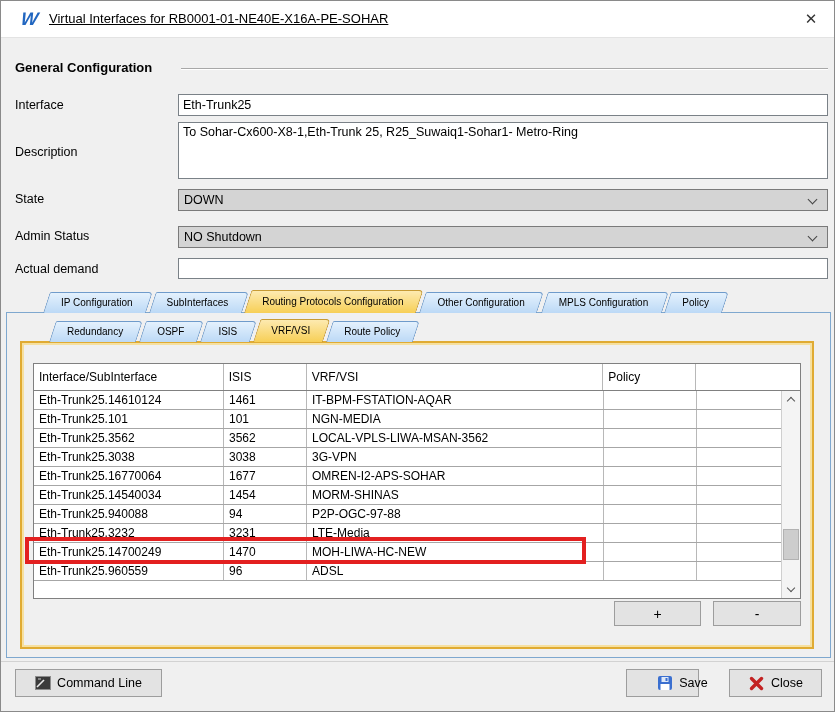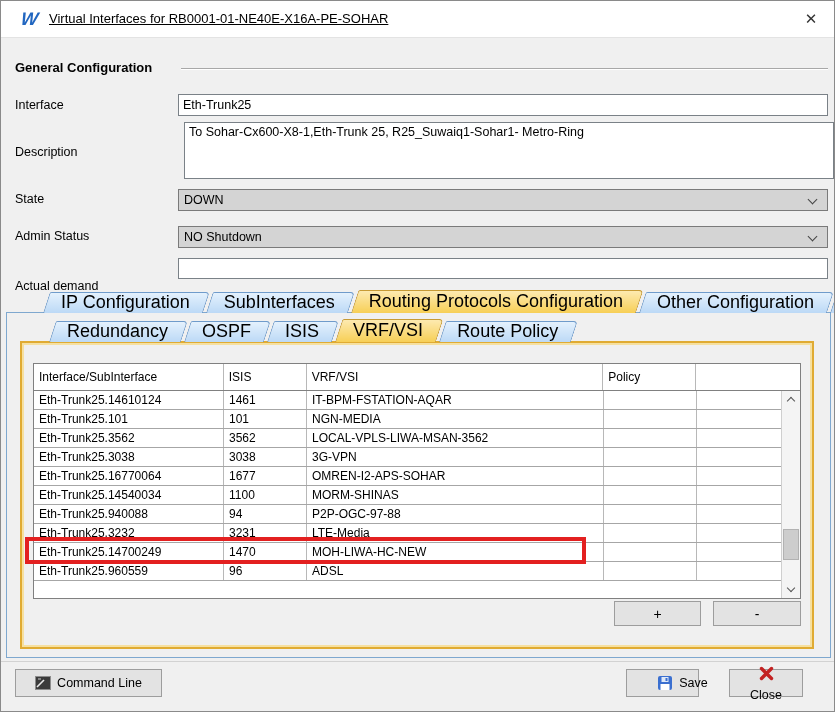--- a/index.html
+++ b/index.html
@@ -16,21 +16,21 @@
   
   .section-title { position:absolute; left:14px; top:59px; font-weight:bold; font-size:13px; }
   .section-line { position:absolute; left:180px; top:67px; width:647px; height:2px; border-top:1px solid #a8a8a8; border-bottom:1px solid #ffffff; }
   .lbl { position:absolute; left:14px; font-size:12.5px; }
   .tbox { position:absolute; left:177px; width:650px; background:#fff; border:1px solid #7a8187; font-family:"Liberation Sans", sans-serif; font-size:12.5px; padding:2px 4px; }
   .combo { position:absolute; left:177px; width:650px; height:22px; background:#d4d4d4; border:1px solid #7a7a7a; line-height:20px; padding-left:5px; }
   .chev { position:absolute; right:11px; top:6px; width:7px; height:7px; border-right:1.4px solid #444; border-bottom:1.4px solid #444; transform:rotate(45deg); }
 
   
   .tabrow { position:absolute; display:flex; align-items:flex-end; z-index:3; }
-  .tab { position:relative; height:21px; line-height:21px; padding:0 13px 0 18px; margin-right:3px; cursor:pointer; white-space:nowrap; font-size:18px; }
+  .tab { position:relative; height:21px; line-height:21px; padding:0 13px 0 18px; margin-right:3px; cursor:pointer; white-space:nowrap; font-size:10px; }
   .tab::before { content:""; position:absolute; inset:0; background:linear-gradient(#e4f1fd,#bcd9f6); border:1px solid #6f9bcb; border-bottom:none; border-top-right-radius:4px; border-top-left-radius:2px; transform:skewX(-18deg); transform-origin:bottom left; }
   .tab > span { position:relative; }
   .tab.active { height:23px; line-height:23px; }
   .tab.active::before { background:linear-gradient(#fdeab0,#f7cf56); border-color:#c79b35; }
   .panel-blue { position:absolute; left:5px; top:311px; width:825px; height:346px; border:1px solid #7fa8cf; background:#f0f0f0; z-index:1; }
   .panel-gold { position:absolute; left:19px; top:340px; width:794px; height:308px; border:2px solid #e0ab33; box-shadow:inset 0 0 0 2px #f6e0a0; background:#f0f0f0; z-index:2; }
 
   
   .grid { position:absolute; left:32px; top:362px; width:768px; height:236px; background:#fff; border:1px solid #808080; z-index:4; font-size:12px; }
   .g-head { display:flex; height:27px; border-bottom:1px solid #808080; align-items:center; }
@@ -54,56 +54,56 @@
   .btn { background:#e3e3e3; border:1px solid #9d9d9d; font-family:"Liberation Sans", sans-serif; font-size:12.5px; display:flex; align-items:center; justify-content:center; cursor:pointer; }
   .pm { position:absolute; top:600px; height:25px; z-index:5; font-size:14px; }
   .btn-plus { left:613px; width:87px; }
   .btn-minus { left:712px; width:88px; }
 
   
   .footer-line { position:absolute; left:0; top:660px; width:100%; border-top:1px solid #d2d2d2; }
   .f-btn { position:absolute; top:668px; height:28px; gap:6px; }
   .btn-cmd { left:14px; width:147px; }
   .btn-save { left:625px; width:73px;padding-left:40px; }
-  .btn-close { left:728px; width:74px;flex-direction:column; }
+  .btn-close { left:728px; width:93px; }
   .icon-box { display:inline-flex; align-items:center; }
 </style>
 </head>
 <body>
 
 <div class="dialog">
 
   <div class="titlebar">
     <span class="app-icon">W</span>
     <span class="title">Virtual Interfaces for RB0001-01-NE40E-X16A-PE-SOHAR</span>
     <span class="close-x">✕</span>
   </div>
 
   <div class="section-title">General Configuration</div>
   <div class="section-line"></div>
 
   <label class="lbl" style="top:97px;">Interface</label>
   <input class="tbox" style="top: 93px; height: 22px;" value="Eth-Trunk25">
 
   <label class="lbl" style="top:144px;">Description</label>
-  <textarea class="tbox" style="top: 121px; height: 57px; resize: none; margin-left: 6px;">To Sohar-Cx600-X8-1,Eth-Trunk 25, R25_Suwaiq1-Sohar1- Metro-Ring</textarea>
+  <textarea class="tbox" style="top: 121px; height: 57px; resize: none;">To Sohar-Cx600-X8-1,Eth-Trunk 25, R25_Suwaiq1-Sohar1- Metro-Ring</textarea>
 
   <label class="lbl" style="top:191px;">State</label>
   <div class="combo" style="top:188px;">
     <span>DOWN</span>
     <i class="chev"></i>
   </div>
 
   <label class="lbl" style="top:228px;">Admin Status</label>
   <div class="combo" style="top:225px;">
     <span>NO Shutdown</span>
     <i class="chev"></i>
   </div>
 
-  <label class="lbl" style="top:278px;">Actual demand</label>
+  <label class="lbl" style="top:261px;">Actual demand</label>
   <input class="tbox" style="top: 257px; height: 21px;" value="">
 
   <div class="tabrow" style="left:42px; top:289px; height:23px;">
     <div class="tab"><span>IP Configuration</span></div>
     <div class="tab"><span>SubInterfaces</span></div>
     <div class="tab active"><span>Routing Protocols Configuration</span></div>
     <div class="tab"><span>Other Configuration</span></div>
     <div class="tab"><span>MPLS Configuration</span></div>
     <div class="tab"><span>Policy</span></div>
   </div>
@@ -158,21 +158,21 @@
     </div>
     <div class="g-row">
       <div class="cell c0">Eth-Trunk25.16770064</div>
       <div class="cell c1">1677</div>
       <div class="cell c2">OMREN-I2-APS-SOHAR</div>
       <div class="cell c3"></div>
       <div class="cell c4"></div>
     </div>
     <div class="g-row">
       <div class="cell c0">Eth-Trunk25.14540034</div>
-      <div class="cell c1">1100</div>
+      <div class="cell c1">1454</div>
       <div class="cell c2">MORM-SHINAS</div>
       <div class="cell c3"></div>
       <div class="cell c4"></div>
     </div>
     <div class="g-row">
       <div class="cell c0">Eth-Trunk25.940088</div>
       <div class="cell c1">94</div>
       <div class="cell c2">P2P-OGC-97-88</div>
       <div class="cell c3"></div>
       <div class="cell c4"></div>

